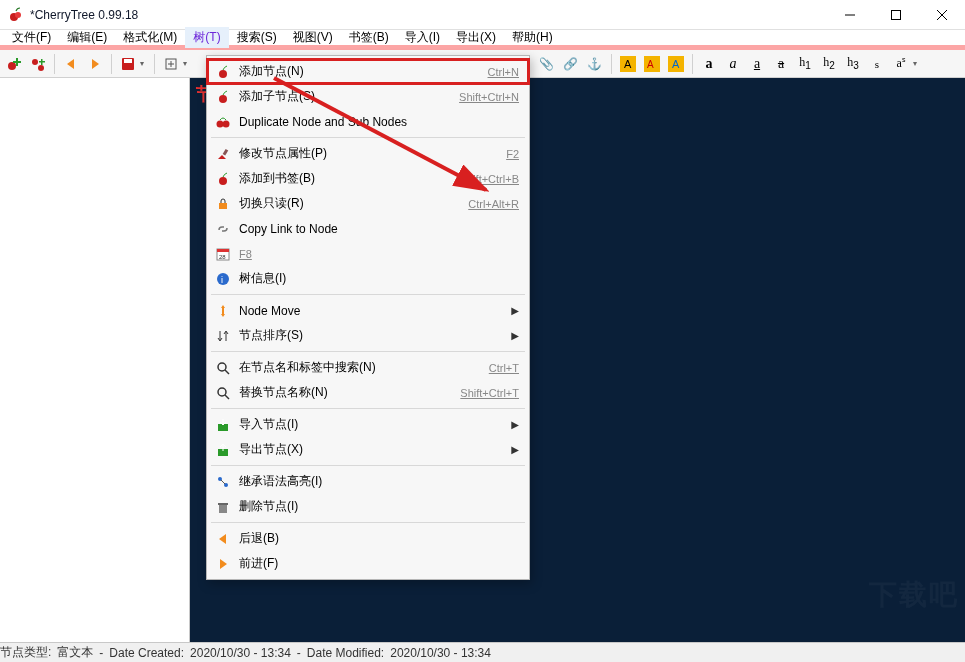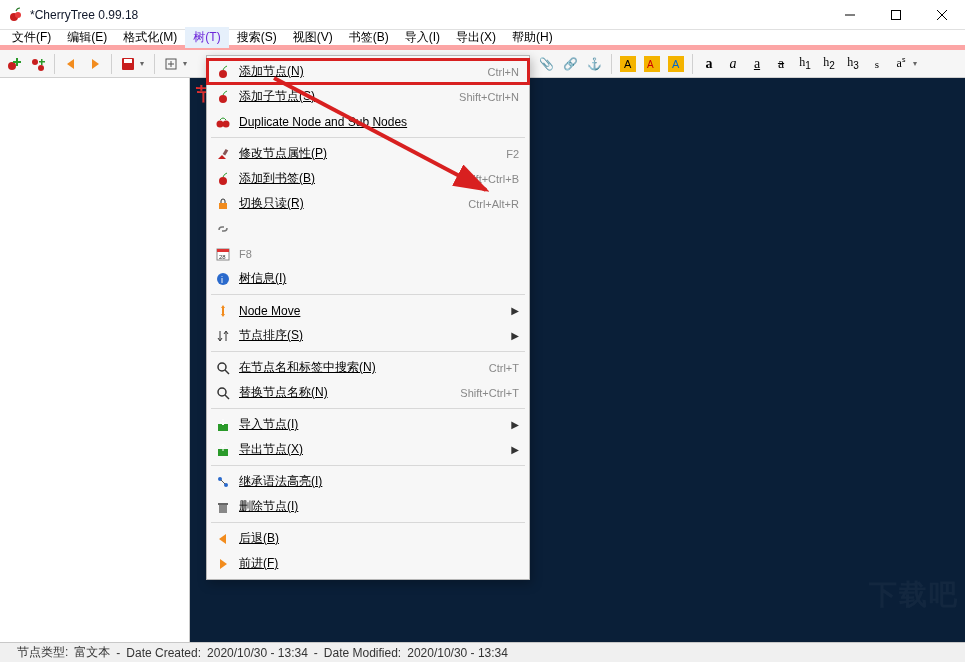--- a/index.html
+++ b/index.html
@@ -23,28 +23,28 @@
   .toolbar .sep { width:1px; height:20px; background:#d0d0d0; margin:0 2px; }
   .toolbar .dd { font-size:8px; color:#666; margin-left:-2px; width:8px;}
 
   
   .main { display: flex; height: 564px; }
   .sidebar { width: 190px; background: #fff; border-right: 1px solid #c8c8c8; }
   .content { flex: 1; background: #0a1f38; position: relative; }
   .doc-title { position: absolute; top: 4px; left: 6px; font-size: 18px; font-weight: bold; color: #e63030; }
 
   
-  .statusbar { height: 20px; display: flex; align-items: center; padding: 0 17px; background: #f0f0f0; border-top: 1px solid #c8c8c8; font-size: 12px; color: #333; gap: 6px; }
+  .statusbar { height: 20px; display: flex; align-items: center; padding: 0 0; background: #f0f0f0; border-top: 1px solid #c8c8c8; font-size: 12px; color: #333; gap: 6px; }
 
   
   .dropdown { position: absolute; top: 55px; left: 206px; width: 324px; background: #f7f7f7; border: 1px solid #b6b6b6; box-shadow: 2px 4px 10px rgba(0,0,0,0.25); z-index: 10; padding: 3px 0; }
   .dd-item { height: 25px; display: flex; align-items: center; padding: 0 10px 0 6px; font-size: 12px; cursor: default; }
   .dd-item .ico { width: 20px; height: 16px; display: flex; align-items: center; justify-content: center; margin-right: 6px; }
-  .dd-item .lbl { flex: 1; text-decoration: underline; }
-  .dd-item .accel { color: #888; font-size: 11px; }
+  .dd-item .lbl { flex: 1; }
+  .dd-item .accel { color: #888; font-size: 11px; text-decoration: underline; }
   .dd-item .sub { color: #333; font-size: 10px; }
   .dd-sep { height: 1px; background: #d8d8d8; margin: 3px 4px; }
   .dd-item.highlight { outline: 3px solid #d82020; outline-offset: -2px; }
 
   
   .arrow-annot { position: absolute; top: 60px; left: 230px; z-index: 20; pointer-events: none; }
 
   
   .watermark { position:absolute; right:6px; bottom:28px; font-size:28px; font-weight:bold; color:rgba(255,255,255,0.04); letter-spacing:2px;}
 </style>
@@ -271,20 +271,21 @@
       </span>
       <span class="lbl">切换只读(R)</span>
       <span class="accel">Ctrl+Alt+R</span>
     </div>
     <div class="dd-item">
       <span class="ico">
         <svg width="14" height="14">
           <path d="M3 8 a3 3 0 0 1 3-3 h2 M11 6 a3 3 0 0 1-3 3 h-2" stroke="#777" fill="none" stroke-width="1.5"></path>
         </svg>
       </span>
+      <span class="lbl">Copy Link to Node</span>
       <span class="accel"></span>
     </div>
     <div class="dd-item">
       <span class="ico">
         <svg width="14" height="14">
           <rect x="1" y="2" width="12" height="11" fill="#fff" stroke="#888"></rect>
           <rect x="1" y="2" width="12" height="3" fill="#d33"></rect>
           <text x="3" y="12" font-size="6" fill="#333">28</text>
         </svg>
       </span>

